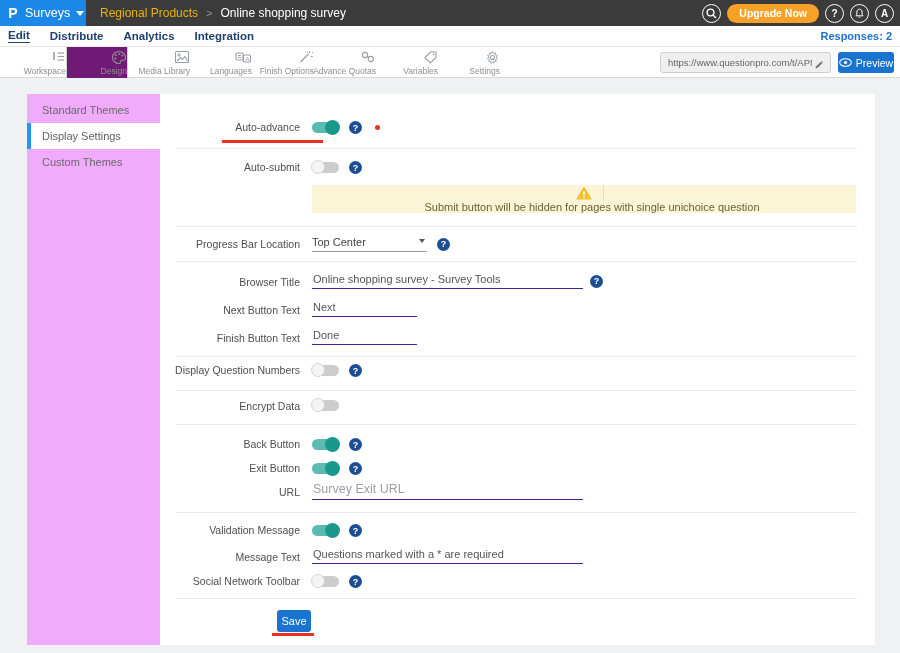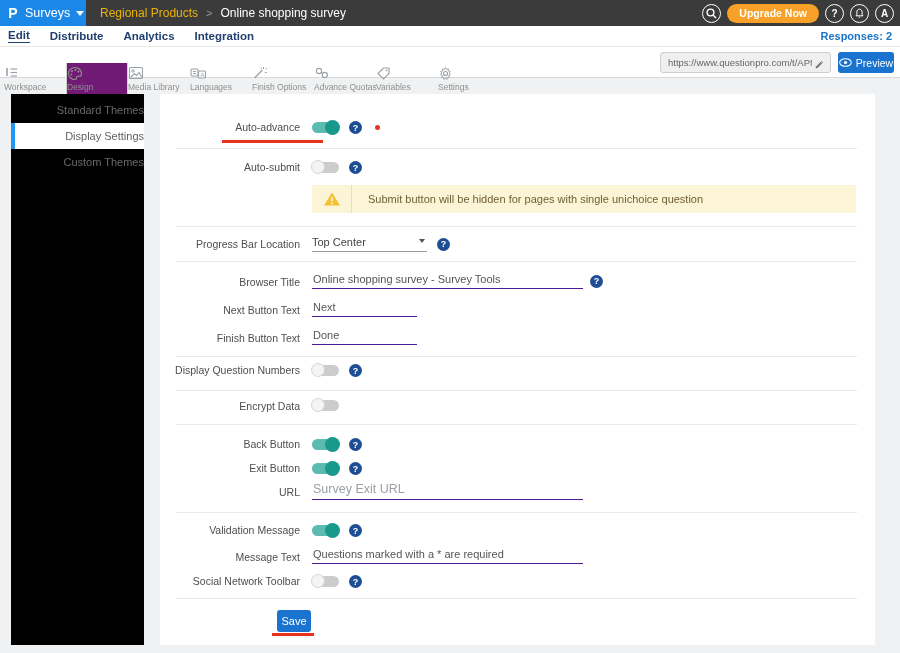--- a/index.html
+++ b/index.html
@@ -23,31 +23,31 @@
 
   
   #navrow { position:absolute; top:26px; left:0; width:900px; height:21px; background:#ffffff; border-bottom:1px solid #e8e8e8; display:flex; align-items:center; }
   .nav-item { font-size:11.5px; font-weight:bold; color:#21406f; margin-left:20px; padding-bottom:1px; }
   .nav-item:first-child { margin-left:8px; }
   .nav-item.active { border-bottom:1.5px solid #21406f; }
   #responses { position:absolute; right:8px; color:#1a73c8; font-size:11px; font-weight:bold; }
 
   
   #toolbar { position:absolute; top:47px; left:0; width:900px; height:31px; background:#ffffff; border-bottom:1px solid #d8d8d8; }
-  .tab { position:absolute; top:16px; height:31px; width:62px; display:flex; flex-direction:column; align-items:flex-start; justify-content:center; gap:1px; }
+  .tab { position:absolute; top:0; height:31px; width:62px; display:flex; flex-direction:column; align-items:flex-end; justify-content:center; gap:1px; }
   .tab.active { background:#701a75; border-left:1px solid #d2d2d2; border-right:1px solid #d2d2d2; }
   .tico { height:15px; display:flex; align-items:center; justify-content:center; }
   .tico svg { display:block; }
   .tlabel { font-size:8.5px; color:#8f8f8f; white-space:nowrap; }
   #share-url { position:absolute; left:660px; top:5px; width:171px; height:21px; background:#efefef; border:1px solid #cfcfcf; border-radius:3px; font-size:9.5px; color:#666; padding:0 18px 0 7px; font-family:"Liberation Sans",sans-serif; }
   #pencil-icon { position:absolute; left:814px; top:9px; }
   #preview-btn { position:absolute; left:838px; top:5px; width:56px; height:21px; background:#1a73cf; border:none; border-radius:3px; color:#fff; font-size:10.5px; display:flex; align-items:center; justify-content:center; gap:4px; font-family:"Liberation Sans",sans-serif; }
 
   
-  #sidebar { position:absolute; left:11px; top:94px; width:133px; height:551px; background:#000000;text-align:right; }
+  #sidebar { position:absolute; left:27px; top:94px; width:133px; height:551px; background:#f0abfc; }
   .side-item { height:26px; line-height:26px; padding-left:15px; font-size:11px; color:#6a6a6a; margin-top:0; }
   .side-item:first-child { margin-top:3px; }
   .side-item.active { background:#ffffff; border-left:4px solid #2196f3; padding-left:11px; color:#5f5f5f; }
 
   #panel { position:absolute; left:160px; top:94px; width:715px; height:551px; background:#ffffff; }
   .divider { position:absolute; left:16px; right:18px; height:1px; background:#e9e9e9; }
   .rowlabel { position:absolute; left:0; width:140px; text-align:right; font-size:10.5px; color:#4e4e4e; }
   .ctrl { position:absolute; left:152px; display:flex; align-items:center; }
 
   
@@ -60,21 +60,21 @@
 
   .help { width:13px; height:13px; border-radius:50%; background:#1d4e94; color:#fff; font-size:9px; font-weight:bold; display:inline-flex; align-items:center; justify-content:center; margin-left:10px; }
 
   .uinput { border:none; border-bottom:1px solid #4c1d95; font-size:11px; color:#555; background:transparent; padding:0 0 3px 1px; font-family:"Liberation Sans",sans-serif; }
   .uinput::placeholder { color:#9aa0a6; font-size:12.5px; }
   .uinput.big-ph { font-size:12.5px; }
 
   .dropdown { width:115px; border-bottom:1px solid #9b9b9b; font-size:11px; color:#444; padding-bottom:3px; position:relative; }
   .dropdown .dcaret { position:absolute; right:2px; top:3px; width:0; height:0; border-left:3.5px solid transparent; border-right:3.5px solid transparent; border-top:4.5px solid #555; }
 
-  #warnbox { position:absolute; left:152px; top:91px; width:544px; height:28px; background:#fcf4d6; display:flex; align-items:center; }
+  #warnbox { position:absolute; left:152px; top:91px; width:544px; height:28px; background:#fcf4d6; display:flex; align-items:center;flex-direction:column; }
   #warn-icon-cell { width:40px; height:100%; display:flex; align-items:center; justify-content:center; border-right:1px solid #eadfad; }
   #warn-text { font-size:11px; color:#6e6233; padding-left:16px; }
 
   #save-btn { position:absolute; left:117px; top:516px; width:34px; height:22px; background:#1a73cf; color:#fff; border:none; border-radius:3px; font-size:11px; font-family:"Liberation Sans",sans-serif; }
 
   
   .ann { position:absolute; background:#e8321f; }
   #ann-line1 { left:222px; top:140px; width:101px; height:3px; }
   #ann-dot   { left:375px; top:125px; width:5px;  height:5px; border-radius:50%; }
   #ann-line2 { left:272px; top:633px; width:42px; height:3px; }

